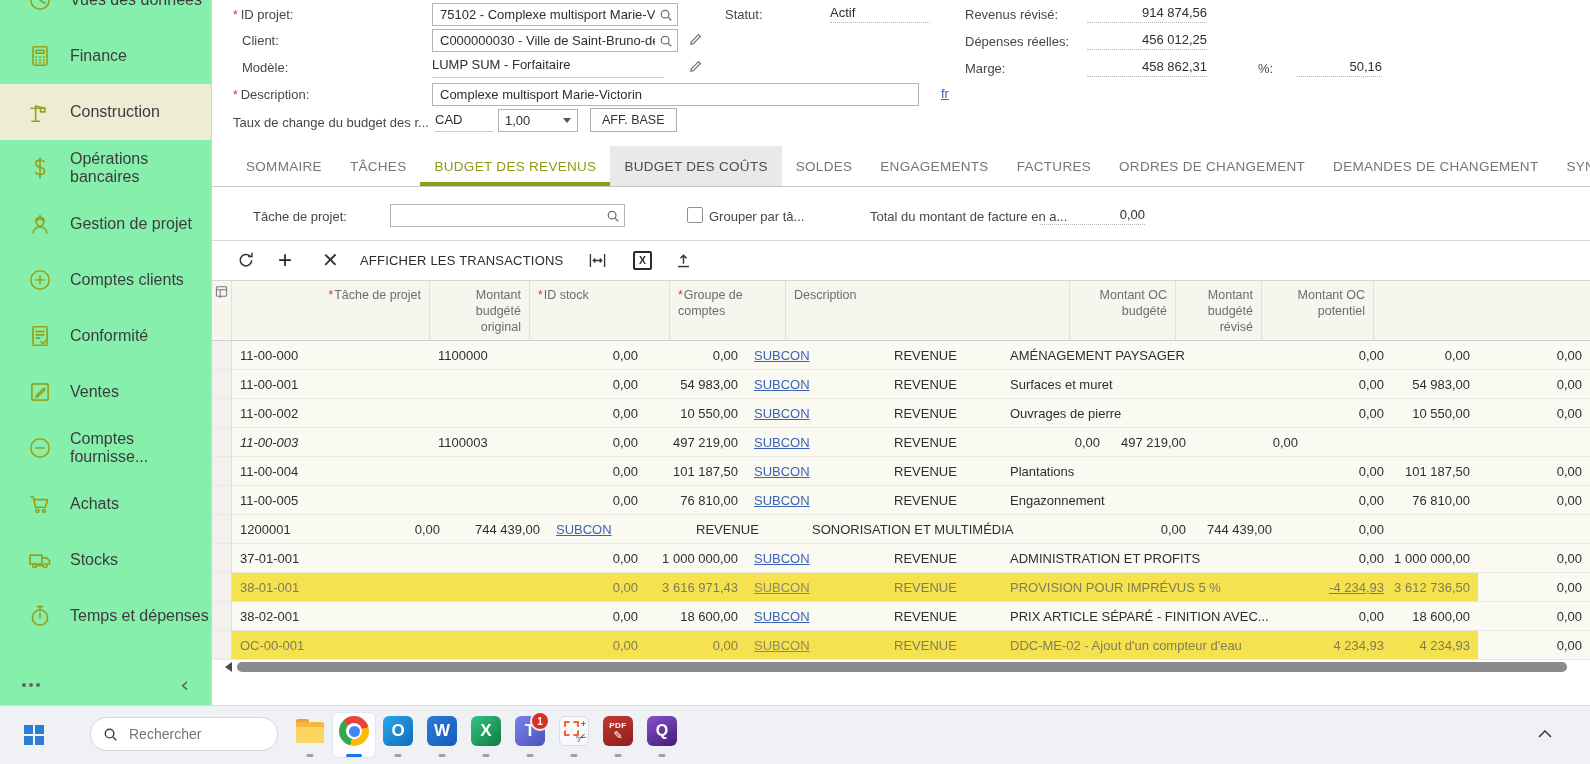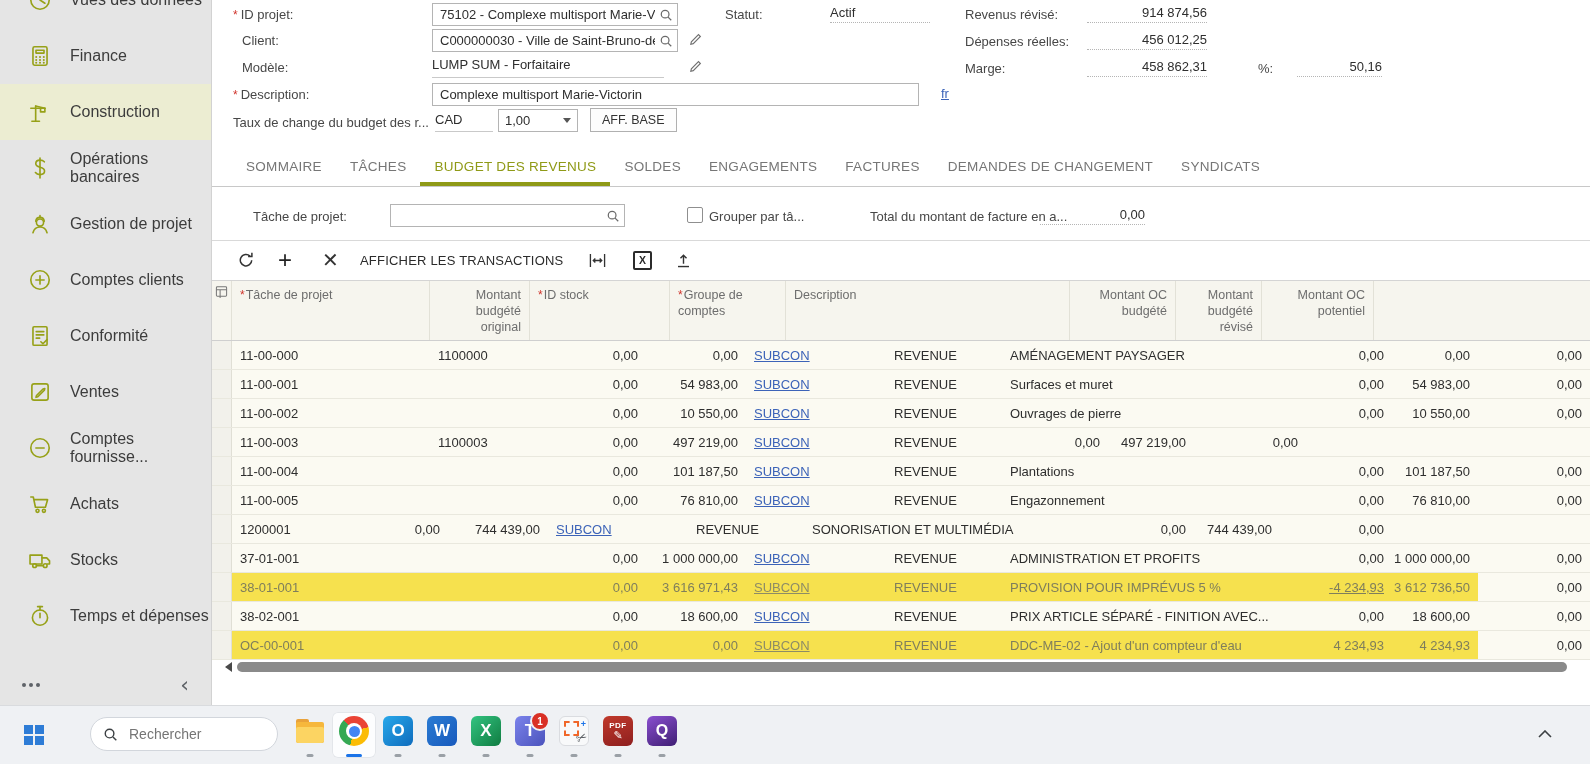--- a/index.html
+++ b/index.html
@@ -1,21 +1,21 @@
 <!DOCTYPE html>
 <html><head>
 <meta charset="utf-8">
 <style>
   html,body{margin:0;padding:0;background:#fff}
   body{width:1590px;height:764px;overflow:hidden;position:relative;
        font-family:"Liberation Sans",sans-serif;color:#2e2e2e;font-size:13px}
 
   
   .screen{position:absolute;left:0;top:0;width:1590px;height:706px;background:#fff}
-  .sidebar{position:absolute;left:0;top:0;bottom:0;width:211px;border-right:1px solid #d2d2d2;overflow:hidden;background:#e5e5e5}
+  .sidebar{position:absolute;left:0;top:0;bottom:0;width:211px;border-right:1px solid #d2d2d2;overflow:hidden;background:#86efac}
   .nav{margin-top:-28px}
   .nav-item{height:56px;display:flex;align-items:center;padding-left:27px;gap:17px;font-size:16px;color:#3c3c3c;cursor:pointer}
   .nav-item.active{background:#ecedd2}
   .nav-ic{width:26px;height:26px;color:#97a118;flex:none}
   .nav-ic svg{width:26px;height:26px;display:block}
   .sidebar-foot{position:absolute;bottom:0;left:0;right:0;height:42px;display:flex;align-items:center;justify-content:space-between;padding:0 22px}
   .dots{display:flex;gap:3px;cursor:pointer}
   .dots i{width:4px;height:4px;border-radius:50%;background:#5f6368}
   .collapse{font-size:22px;color:#5f6368;line-height:1;cursor:pointer;font-family:"DejaVu Sans",sans-serif}
 
@@ -292,23 +292,25 @@
 
     <div class="abs flabel" style="left:753px;top:61px">Marge:</div>
     <div class="abs dotted rt" style="left:875px;top:59px;width:120px">458 862,31</div>
     <div class="abs flabel" style="left:1046px;top:61px">%:</div>
     <div class="abs dotted rt" style="left:1085px;top:59px;width:85px">50,16</div>
 
     <nav class="tabs-row" id="tabs">
         <div class="tab">SOMMAIRE</div>
         <div class="tab">TÂCHES</div>
         <div class="tab active">BUDGET DES REVENUS</div>
+        <div class="tab hover">BUDGET DES COÛTS</div>
         <div class="tab">SOLDES</div>
         <div class="tab">ENGAGEMENTS</div>
         <div class="tab">FACTURES</div>
+        <div class="tab">ORDRES DE CHANGEMENT</div>
         <div class="tab">DEMANDES DE CHANGEMENT</div>
         <div class="tab">SYNDICATS</div>
       </nav>
 
     <div class="filter-row">
       <div class="abs flabel" style="left:41px;top:23px">Tâche de projet:</div>
       <div class="lookup" style="left:178px;top:18px;width:235px">
         <span class="val"></span>
         <span class="mag">
             <svg viewBox="0 0 16 16" width="14" height="14">
@@ -348,21 +350,21 @@
             <path d="M3.2 15.4h11.6"></path>
           </svg>
         </span>
     </div>
 
     <div class="grid-header" id="grid-header">
         <div class="gh-cell gh-sel" style="width: 20px;"><svg viewBox="0 0 14 14" width="13" height="13" fill="none" stroke="#777" stroke-width="1.1">
             <rect x="1.5" y="2" width="11" height="10" rx="1"></rect>
             <path d="M1.5 5h11M5.5 5v9.5"></path>
           </svg></div>
-        <div class="gh-cell" style="width: 198px;"><span class="req" style="margin-right: 1px;">*</span>Tâche de projet</div>
+        <div class="gh-cell" style="width: 198px; text-align: right;"><span class="req" style="margin-right: 1px;">*</span>Tâche de projet</div>
         <div class="gh-cell r" style="width: 100px;">Montant budgété original</div>
         <div class="gh-cell" style="width: 140px;"><span class="req" style="margin-right: 1px;">*</span>ID stock</div>
         <div class="gh-cell" style="width: 116px;"><span class="req" style="margin-right: 1px;">*</span>Groupe de comptes</div>
         <div class="gh-cell" style="width: 284px;">Description</div>
         <div class="gh-cell r" style="width: 106px;">Montant OC budgété</div>
         <div class="gh-cell r" style="width: 86px;">Montant budgété révisé</div>
         <div class="gh-cell r" style="width: 112px;">Montant OC potentiel</div>
       </div>
     <div class="grid-body" id="grid-body">
         <div class="g-row">
@@ -405,21 +407,21 @@
             <a class="link">SUBCON</a>
           </div>
           <div class="g-cell ylw" style="width: 116px;">REVENUE</div>
           <div class="g-cell ylw" style="width: 284px;">Ouvrages de pierre</div>
           <div class="g-cell r ylw" style="width: 106px;">0,00</div>
           <div class="g-cell r ylw" style="width: 86px;">10 550,00</div>
           <div class="g-cell r" style="width: 112px;">0,00</div>
         </div>
         <div class="g-row">
           <div class="g-cell sel" style="width: 20px;"></div>
-          <div class="g-cell ylw" style="width: 198px;">11-00-003</div>
+          <div class="g-cell ylw" style="width: 198px; font-style: italic;">11-00-003</div>
           <div class="g-cell ylw" style="width: 116px;">1100003</div>
           <div class="g-cell r ylw" style="width: 100px;">0,00</div>
           <div class="g-cell r ylw" style="width: 100px;">497 219,00</div>
           <div class="g-cell ylw" style="width: 140px;">
             <a class="link">SUBCON</a>
           </div>
           <div class="g-cell ylw" style="width: 116px;">REVENUE</div>
           <div class="g-cell r ylw" style="width: 106px;">0,00</div>
           <div class="g-cell r ylw" style="width: 86px;">497 219,00</div>
           <div class="g-cell r" style="width: 112px;">0,00</div>

